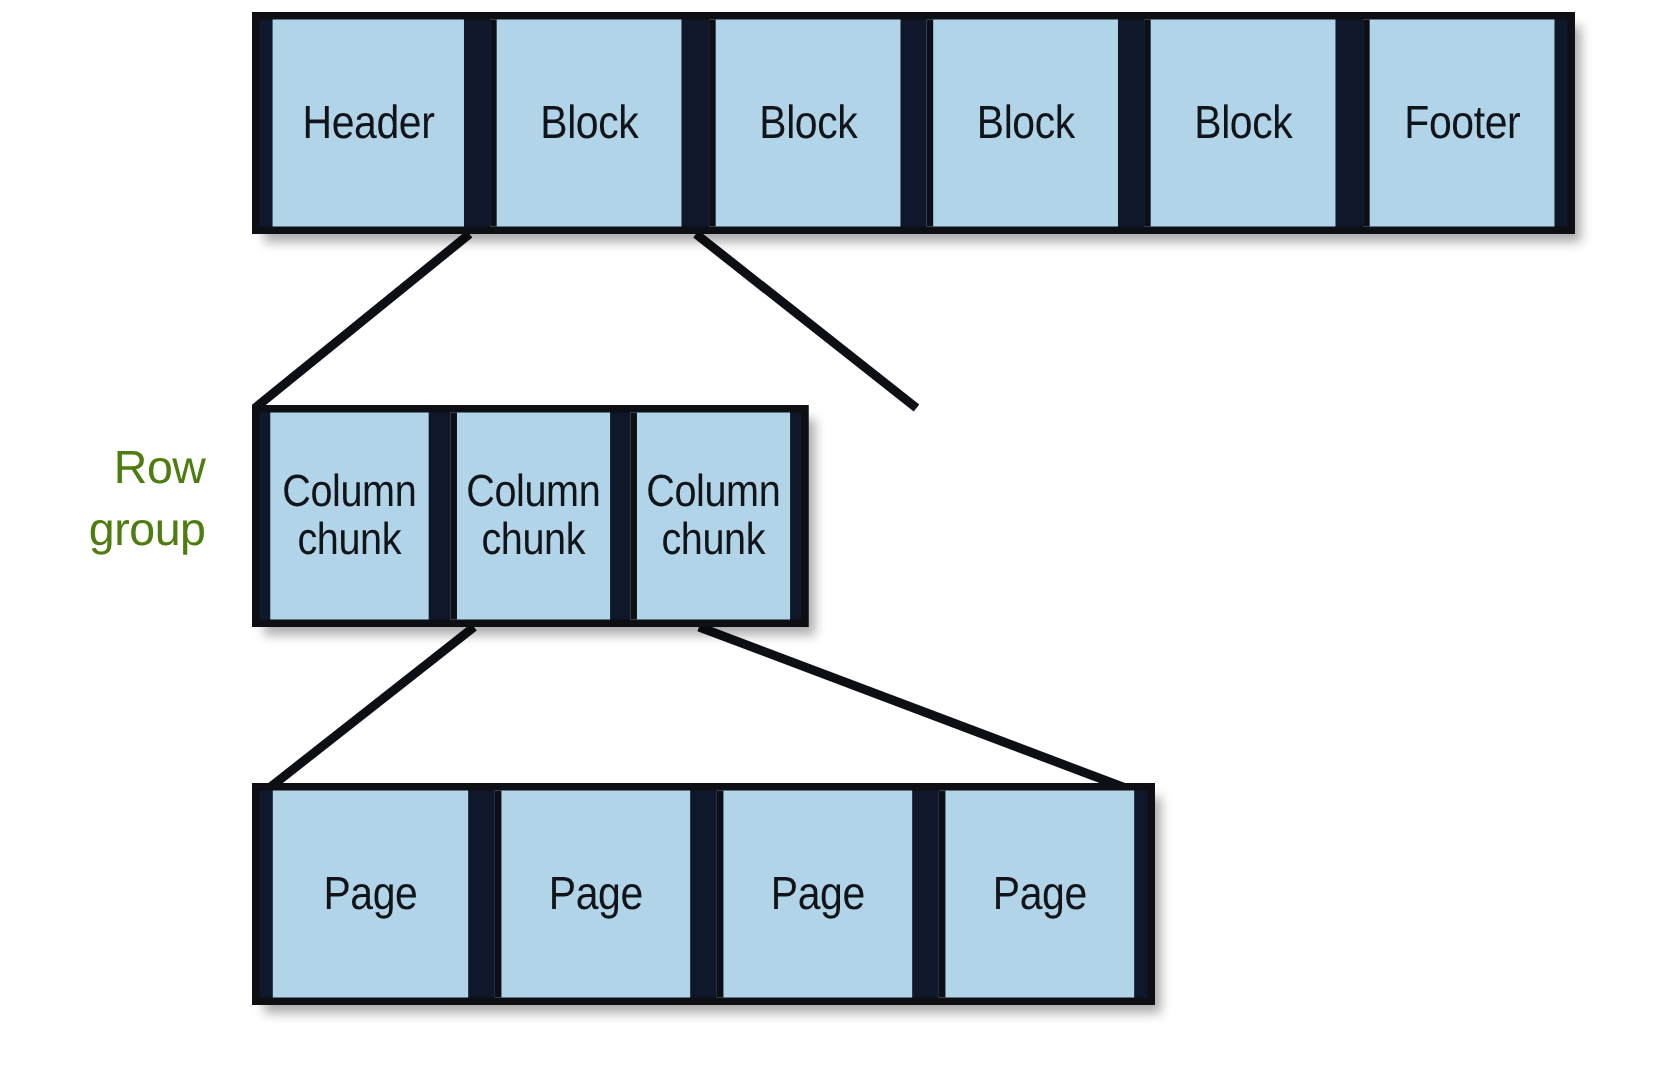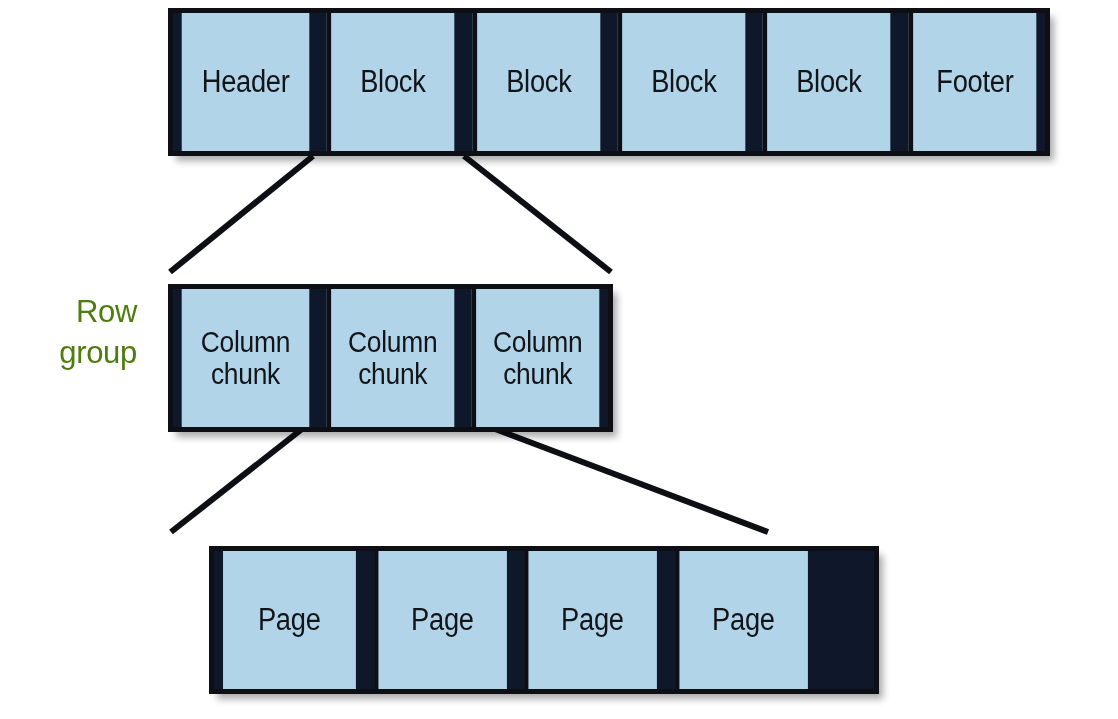--- a/index.html
+++ b/index.html
@@ -63,33 +63,32 @@
     left: 168px;
     top: 8px;
     width: 882px;
     height: 148px;
   }
   #row-file .cell { width: 147px; }
 
   
   #row-rowgroup {
     left: 168px;
-    top: 284px;
-    width: 445px;
+    top: 270px;
+    width: 371px;
     height: 148px;
   }
   #row-rowgroup .cell { width: 148.33px; font-size: 30px; }
 
   
   #row-pages {
     left: 168px;
-    top: 546px;
-    width: 670px;
+    top: 522px;
+    width: 602px;
     height: 148px;
-    margin-left: 41px;
   }
   #row-pages .cell { width: 150.5px; }
 
   
   #rowgroup-label {
     position: absolute;
     left: 0px;
     top: 292px;
     width: 137px;
     text-align: right;

